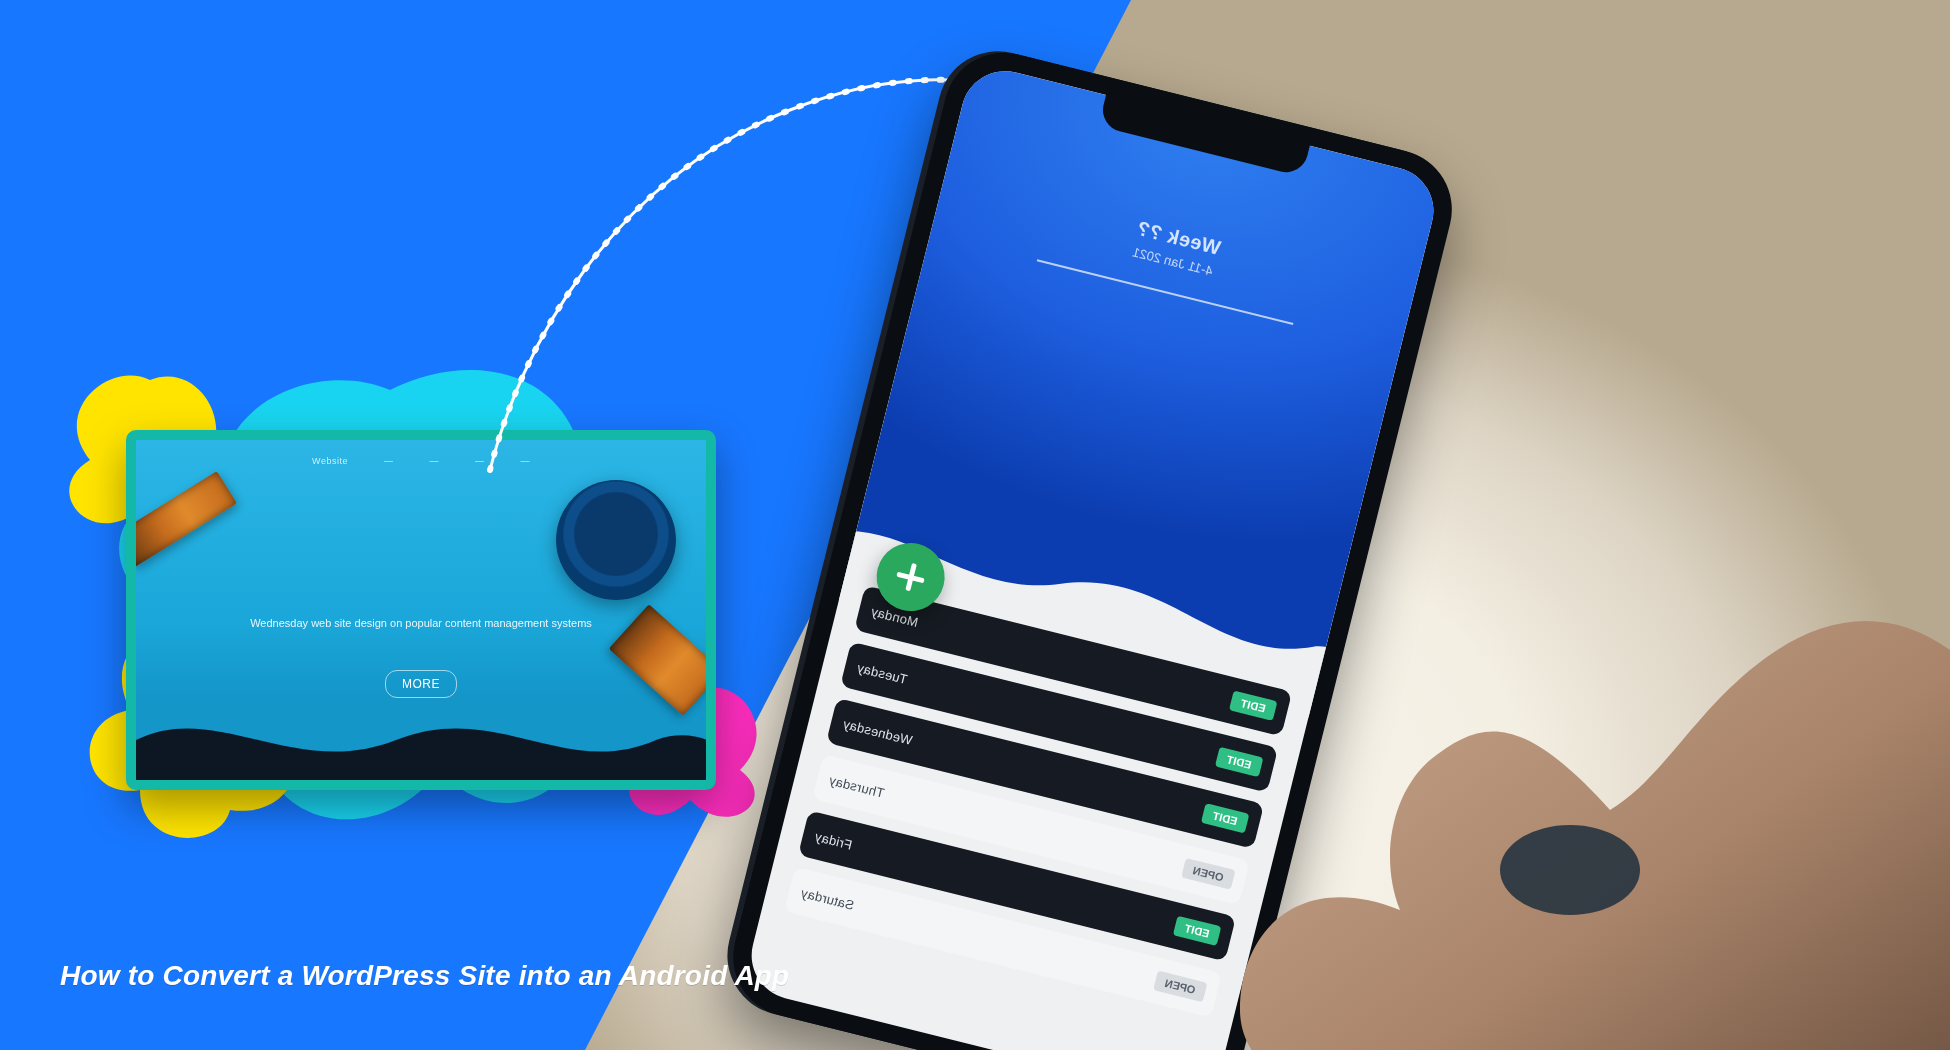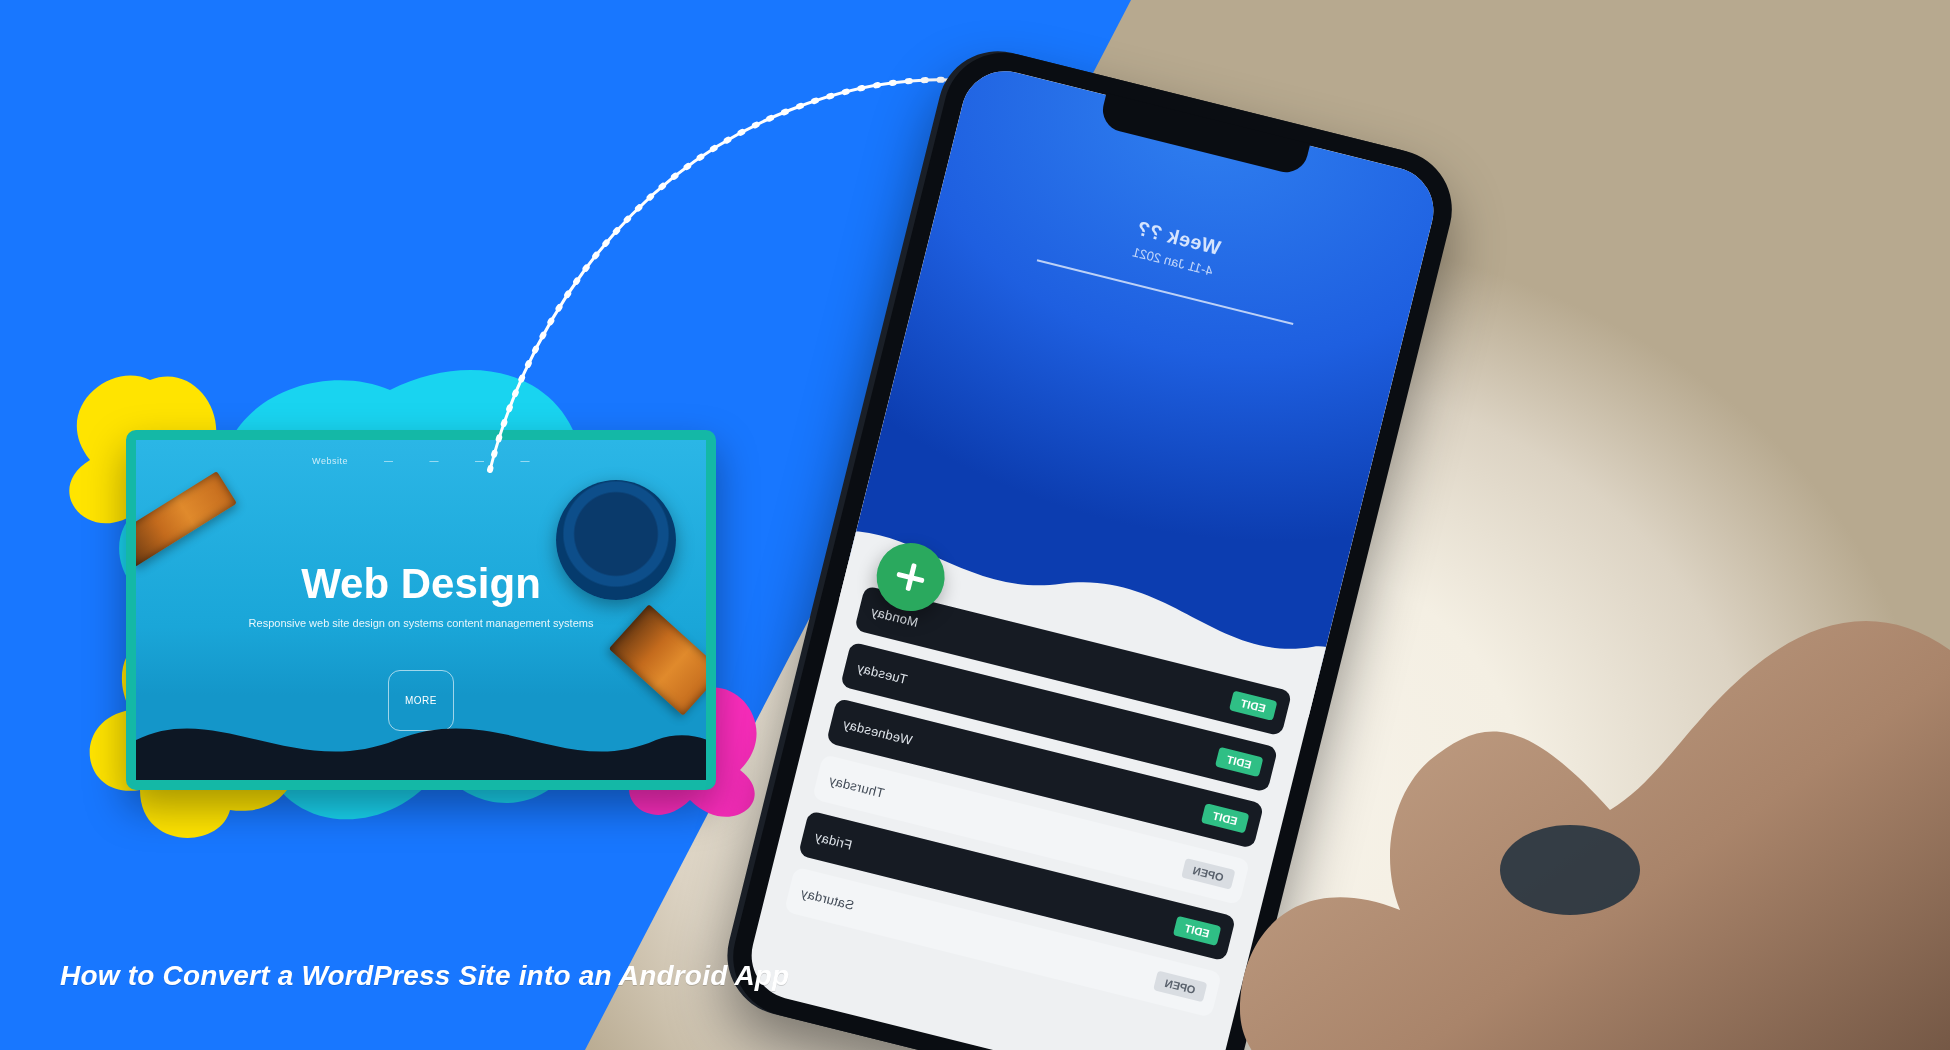--- a/index.html
+++ b/index.html
@@ -84,24 +84,24 @@
     top: 175px;
     left: 60px; right: 60px;
     font-size: 11px;
     line-height: 1.5;
     opacity: .9;
   }
   .tablet-cta {
     position: absolute;
     top: 230px; left: 50%;
     transform: translateX(-50%);
-    padding: 24px 16px;
+    padding: 6px 16px;
     border: 1px solid rgba(255,255,255,.6);
     border-radius: 12px;
-    font-size: 10px;
+    font-size: 12px;
     letter-spacing: .5px;
   }
   .brush {
     position: absolute;
     width: 120px;
     height: 38px;
     background: linear-gradient(90deg,#6b3a12 0%, #c46b1d 35%, #e08a2c 60%, #c46b1d 100%);
     border-radius: 3px;
     box-shadow: inset 0 0 10px rgba(0,0,0,.5), 0 4px 10px rgba(0,0,0,.3);
   }
@@ -309,22 +309,21 @@
   <div class="tablet-screen">
     <div class="tablet-nav">
       <span>Website</span>
       <span>—</span>
       <span>—</span>
       <span>—</span>
       <span>—</span>
     </div>
     <div class="brush b1"></div>
     <div class="paint-can"></div>
-    <div class="tablet-title">Web Design</div>
-    <div class="tablet-sub">Responsive web site design on systems content management systems</div>
+    <div class="tablet-sub">Wednesday web site design on popular content management systems</div>
     <div class="tablet-cta">MORE</div>
     <div class="brush b2"></div>
     <div class="tablet-wave"></div>
   </div>
 </div>
 
 <svg class="arrow" width="640" height="460" viewBox="0 0 640 460">
   <path d="M30,430 C60,310 150,140 330,70 C430,30 520,35 560,55" fill="none" stroke="#fff" stroke-width="6" stroke-linecap="round" stroke-dasharray="2 14"></path>
   <path d="M30,430 C60,310 150,140 330,70 C430,30 520,35 560,55" fill="none" stroke="#fff" stroke-width="3" stroke-linecap="round"></path>
   <path d="M560,55 L500,30 M560,55 L540,110 M560,55 L505,75" fill="none" stroke="#fff" stroke-width="4" stroke-linecap="round"></path>

